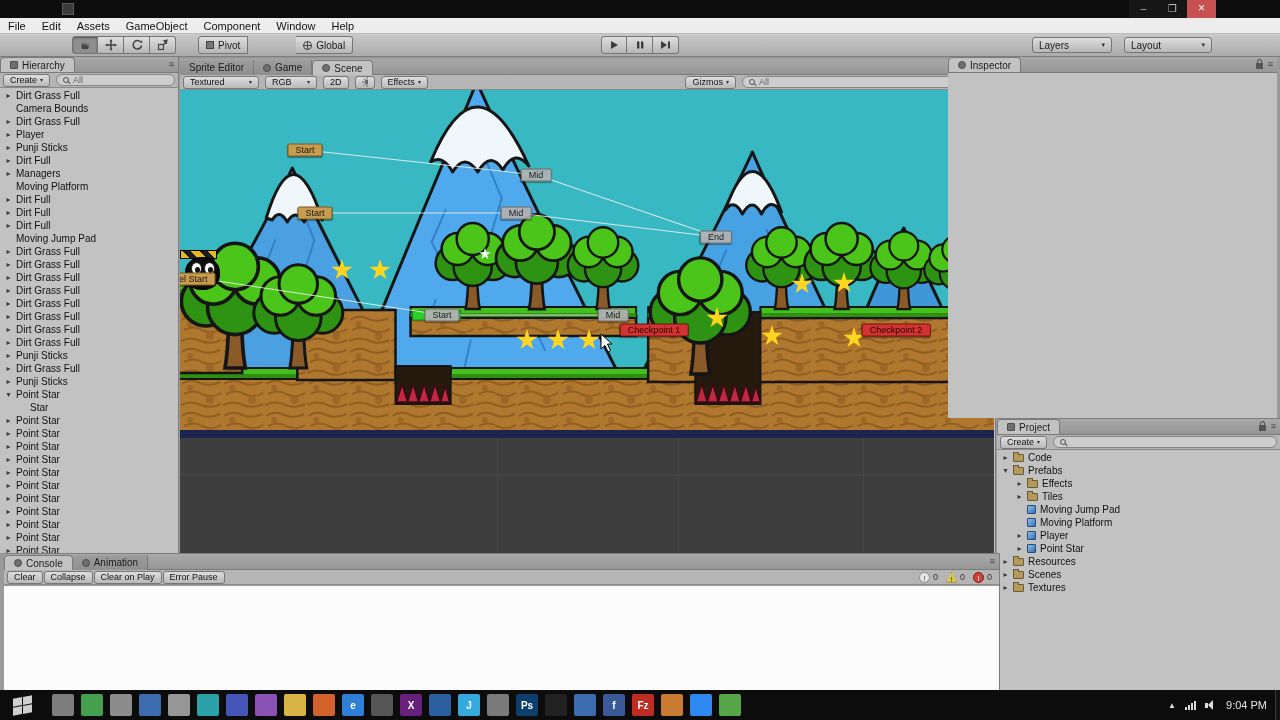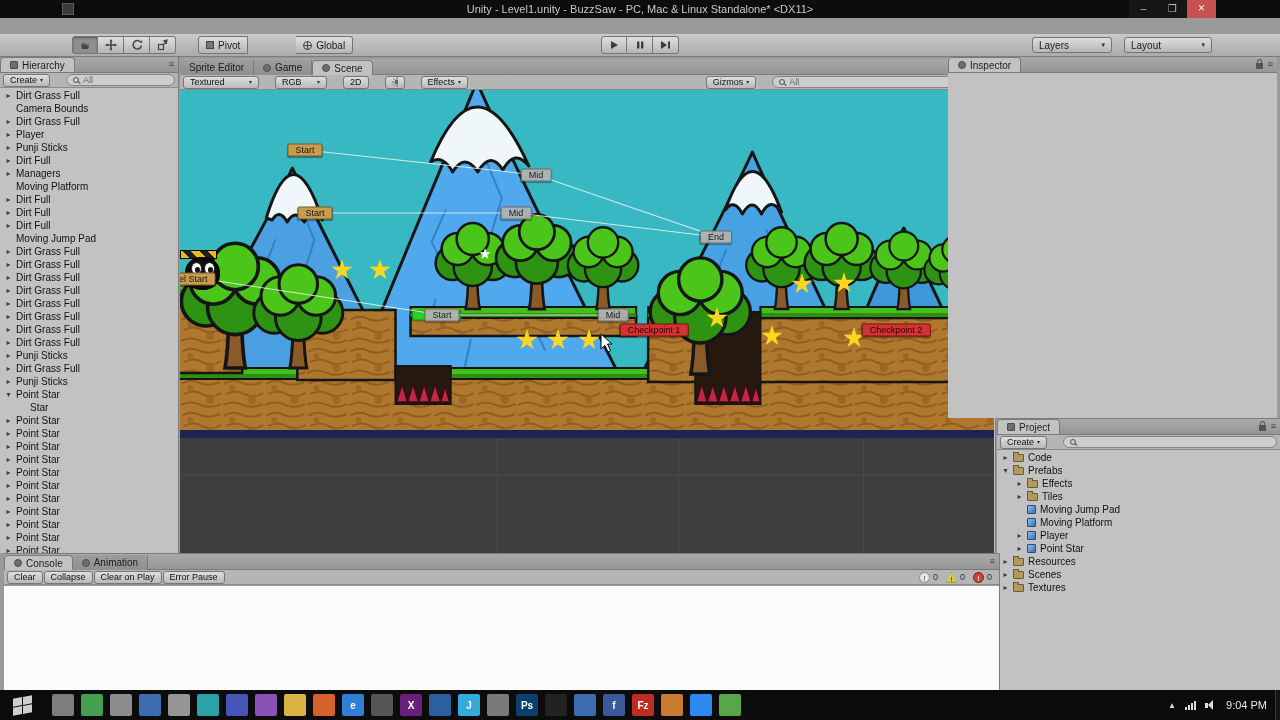--- a/index.html
+++ b/index.html
@@ -45,21 +45,21 @@
   .panel{position:absolute;background:#c2c2c2;}
   .tabbar{height:16px;background:linear-gradient(#a9a9a9,#969696);border-bottom:1px solid #7a7a7a;
           display:flex;align-items:flex-start;position:relative;}
   .tab{height:15px;padding:0 9px;font-size:10px;color:#1c1c1c;display:flex;align-items:center;gap:4px;
        background:linear-gradient(#9d9d9d,#8f8f8f);border-right:1px solid #7a7a7a;}
   .tab.active{background:#c2c2c2;border:1px solid #7a7a7a;border-bottom:none;border-radius:4px 4px 0 0;}
   .tab-ico{width:8px;height:8px;border-radius:50%;background:#6f6f6f;border:1px solid #4e4e4e;}
   .corner{position:absolute;right:4px;top:2px;display:flex;gap:5px;align-items:center;color:#3c3c3c;font-size:9px;}
   .lock-ico{width:7px;height:6px;background:#555;position:relative;margin-top:3px;}
   .lock-ico:before{content:"";position:absolute;left:1px;top:-4px;width:3px;height:3px;border:1px solid #555;border-bottom:none;border-radius:3px 3px 0 0;}
-  .panel-toolbar{height:15px;background:#b5b5b5;border-bottom:1px solid #8a8a8a;display:flex;align-items:center;padding:0 3px;gap:16px;}
+  .panel-toolbar{height:15px;background:#b5b5b5;border-bottom:1px solid #8a8a8a;display:flex;align-items:center;padding:0 3px;gap:6px;}
   .mini-btn{font-size:9px;padding:0 6px;height:13px;line-height:12px;background:linear-gradient(#dedede,#b9b9b9);
             border:1px solid #777;border-radius:3px;color:#111;display:flex;align-items:center;gap:3px;white-space:nowrap;}
   .mini-btn .arr{font-size:6px;color:#333;}
   .search-pill{flex:1;height:12px;background:#cdcdcd;border:1px solid #858585;border-radius:7px;
                display:flex;align-items:center;font-size:9px;color:#666;padding:0 6px;gap:4px;min-width:40px;}
   .mag{width:6px;height:6px;border:1px solid #555;border-radius:50%;position:relative;flex:none;}
   .mag:after{content:"";position:absolute;width:4px;height:1px;background:#555;transform:rotate(45deg);right:-3px;bottom:-1px;}
 
   
   .trow{height:13px;display:flex;align-items:center;font-size:10px;color:#111;padding-left:3px;gap:2px;white-space:nowrap;}
@@ -125,28 +125,38 @@
   .clock{font-size:11px;}
   .show-desktop{width:5px;height:30px;border-left:1px solid #3a3a3a;background:#141414;flex:none;}
 </style>
 </head>
 <body>
 
 <div class="app">
 
   <div class="titlebar">
     <span class="win-appicon"></span>
-    <span>Unity - Level1.unity - BuzzSaw - PC, Mac &amp; Linux Standalone* &lt;DX11&gt;</span>
     <div class="win-controls">
       <div class="win-btn">–</div>
       <div class="win-btn">❒</div>
       <div class="win-btn close">×</div>
     </div>
   </div>
 
+  <div class="menubar">
+    <div id="menu-items" style="display:flex;">
+        <div class="menu-item">File</div>
+        <div class="menu-item">Edit</div>
+        <div class="menu-item">Assets</div>
+        <div class="menu-item">GameObject</div>
+        <div class="menu-item">Component</div>
+        <div class="menu-item">Window</div>
+        <div class="menu-item">Help</div>
+      </div>
+  </div>
 
   <div class="toolbar">
     <div class="toolgroup" style="left:72px;">
       <div class="tool-btn pressed">
         <svg width="12" height="12">
             <path d="M3 10 C2 6 3 4 4 4 L4 7 L5 3 L6 7 L7 3.5 L8 7 L9 5 C10 6 10 8 9 10 Z" fill="#444"></path>
           </svg>
       </div>
       <div class="tool-btn">
         <svg width="12" height="12">

